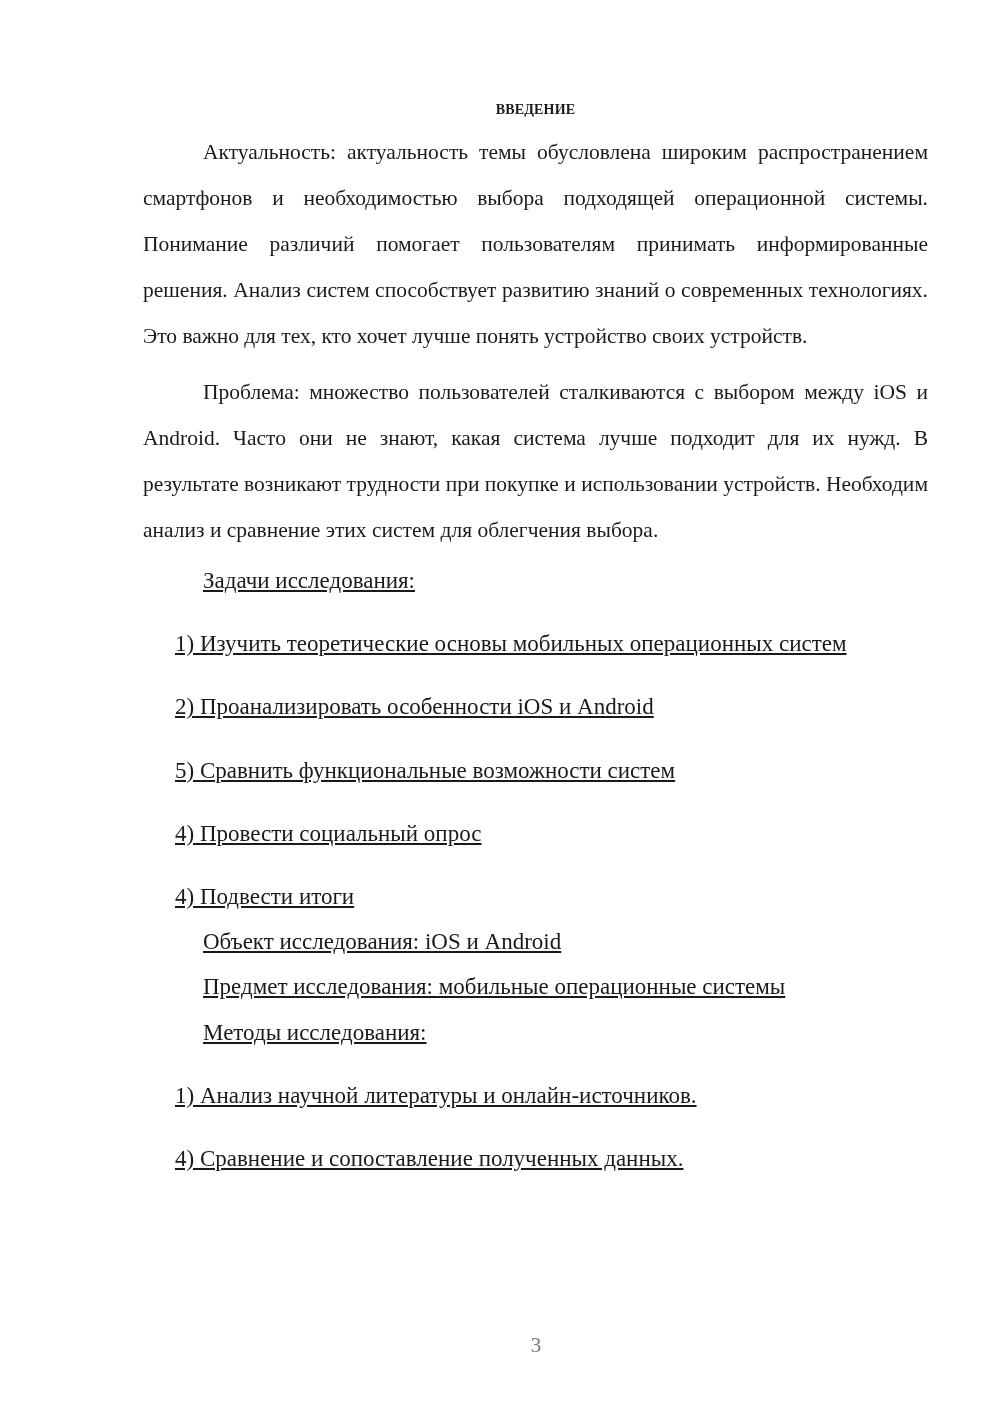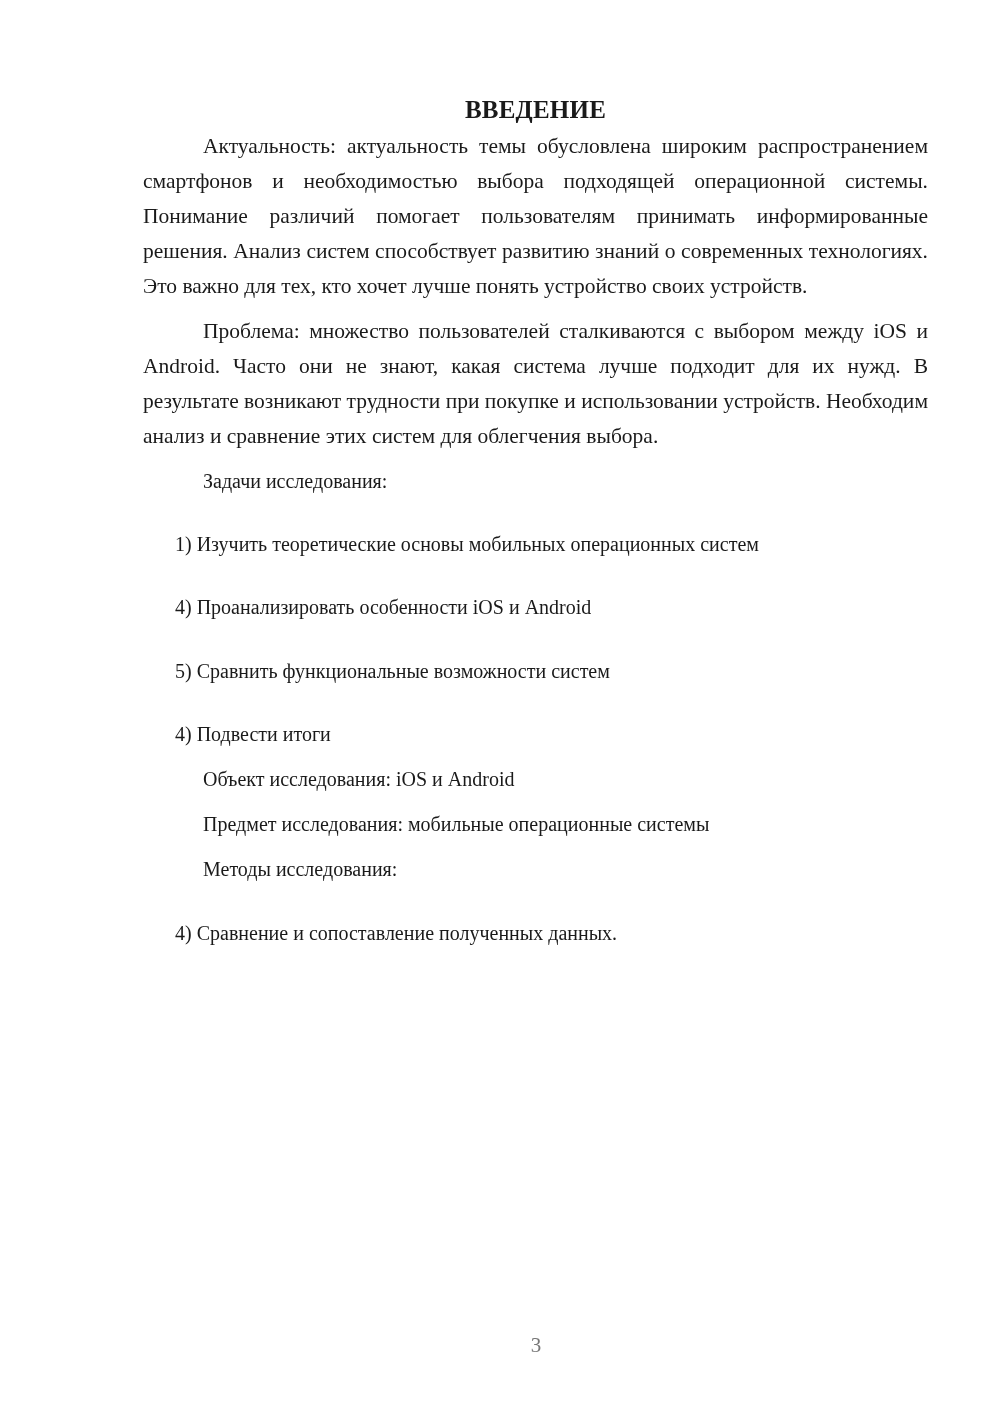--- a/index.html
+++ b/index.html
@@ -17,37 +17,38 @@
     }
     .page {
       position: absolute;
       left: 143px;
       top: 92px;
       width: 785px;
     }
     .title {
       text-align: center;
       font-weight: bold;
-      font-size: 25px;
+      font-size: 14px;
       line-height: 35px;
       margin: 0 0 2px 0;
       letter-spacing: 0.2px;
     }
     .para {
       font-size: 21.5px;
-      line-height: 35px;
+      line-height: 46px;
       text-align: justify;
       text-indent: 60px;
       margin: 0 0 10px 0;
     }
     .line {
-      font-size: 20px;
+      font-size: 23px;
       line-height: 35.2px;
       margin: 0 0 10px 0;
       white-space: nowrap;
+      text-decoration: underline;
     }
     .indent {
       padding-left: 60px;
     }
     .list-item {
       padding-left: 32px;
       margin-top: 28px;
     }
     .page-number {
       position: absolute;
@@ -67,30 +68,32 @@
 
   <p class="para">Актуальность: актуальность темы обусловлена широким распространением смартфонов и необходимостью выбора подходящей операционной системы. Понимание различий помогает пользователям принимать информированные решения. Анализ систем способствует развитию знаний о современных технологиях. Это важно для тех, кто хочет лучше понять устройство своих устройств.</p>
 
   <p class="para">Проблема: множество пользователей сталкиваются с выбором между iOS и Android. Часто они не знают, какая система лучше подходит для их нужд. В результате возникают трудности при покупке и использовании устройств. Необходим анализ и сравнение этих систем для облегчения выбора.</p>
 
 
   <div class="line indent">Задачи исследования:</div>
 
   <div>
     <div class="line list-item">1) Изучить теоретические основы мобильных операционных систем</div>
-    <div class="line list-item">4) Проанализировать особенности iOS и Android</div>
+    <div class="line list-item">2) Проанализировать особенности iOS и Android</div>
     <div class="line list-item">5) Сравнить функциональные возможности систем</div>
+    <div class="line list-item">4) Провести социальный опрос</div>
     <div class="line list-item">4) Подвести итоги</div>
   </div>
 
   <div class="line indent">Объект исследования: iOS и Android</div>
 
   <div class="line indent">Предмет исследования: мобильные операционные системы</div>
 
 
   <div class="line indent">Методы исследования:</div>
 
   <div>
+    <div class="line list-item">1) Анализ научной литературы и онлайн-источников.</div>
     <div class="line list-item">4) Сравнение и сопоставление полученных данных.</div>
   </div>
 </div>
 
 <div class="page-number">3</div>
 
 </body></html>

